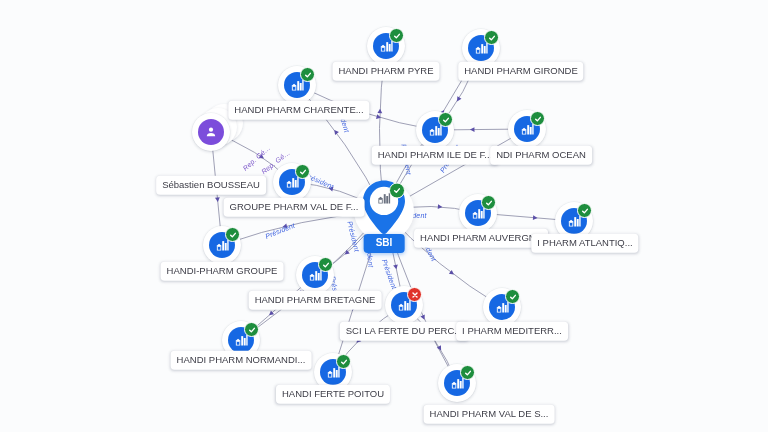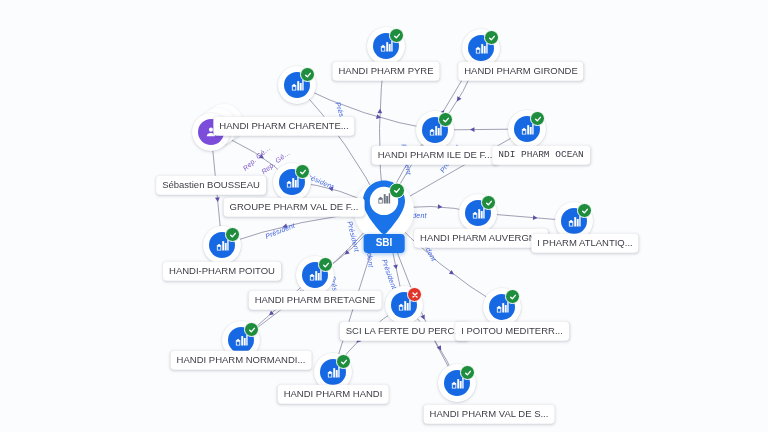--- a/index.html
+++ b/index.html
@@ -261,21 +261,21 @@
               <rect x="19.6" y="3" width="2.2" height="17" fill="#ffffff"></rect>
             </svg>
           </span>
           <span class="badge">
             <svg width="8" height="8" viewBox="0 0 24 24" aria-hidden="true">
               <path fill="none" stroke="#ffffff" stroke-width="4.2" stroke-linecap="round" stroke-linejoin="round" d="M5 12.5 10 17.5 19 7"></path>
             </svg>
           </span>
         </div>
       </div>
-      <div class="node-label" style="position: absolute; left: 284px; top: 110px; transform: translate(-50%, -50%); margin-top: 16px;">HANDI PHARM CHARENTE...</div>
+      <div class="node-label" style="position: absolute; left: 299px; top: 110px; transform: translate(-50%, -50%);">HANDI PHARM CHARENTE...</div>
       <div class="node" style="left: 435px; top: 130px;">
         <div class="node-card">
           <span class="glyph-circle">
             <svg width="15" height="15" viewBox="0 0 24 24" aria-hidden="true">
               <path fill="#ffffff" d="M3 20h7v-7H3v7zm1.4-5.6h4.2v4.2H4.4v-4.2z"></path>
               <path fill="#ffffff" d="M2.6 12.4 6.5 9l3.9 3.4v.6H2.6v-1z"></path>
               <rect x="11.6" y="5" width="3.1" height="15" fill="#ffffff"></rect>
               <rect x="15.6" y="8" width="3.1" height="12" fill="#ffffff"></rect>
               <rect x="19.6" y="3" width="2.2" height="17" fill="#ffffff"></rect>
             </svg>
@@ -299,21 +299,21 @@
               <rect x="19.6" y="3" width="2.2" height="17" fill="#ffffff"></rect>
             </svg>
           </span>
           <span class="badge">
             <svg width="8" height="8" viewBox="0 0 24 24" aria-hidden="true">
               <path fill="none" stroke="#ffffff" stroke-width="4.2" stroke-linecap="round" stroke-linejoin="round" d="M5 12.5 10 17.5 19 7"></path>
             </svg>
           </span>
         </div>
       </div>
-      <div class="node-label" style="position: absolute; left: 541px; top: 155px; transform: translate(-50%, -50%); font-family: Liberation Mono, monospace;">NDI PHARM OCEAN</div>
+      <div class="node-label" style="position: absolute; left: 541px; top: 155px; transform: translate(-50%, -50%);">NDI PHARM OCEAN</div>
       <div class="node" style="left: 211px; top: 132px;">
         <div class="node-stack-2"></div>
         <div class="node-stack-1"></div>
         <div class="node-card">
           <span class="glyph-circle person">
             <svg width="14" height="14" viewBox="0 0 24 24" aria-hidden="true">
               <circle cx="12" cy="8" r="3.6" fill="#ffffff"></circle>
               <path fill="#ffffff" d="M4.8 19.4c0-3.6 3.2-5.6 7.2-5.6s7.2 2 7.2 5.6z"></path>
             </svg>
           </span>
@@ -388,21 +388,21 @@
               <rect x="19.6" y="3" width="2.2" height="17" fill="#ffffff"></rect>
             </svg>
           </span>
           <span class="badge">
             <svg width="8" height="8" viewBox="0 0 24 24" aria-hidden="true">
               <path fill="none" stroke="#ffffff" stroke-width="4.2" stroke-linecap="round" stroke-linejoin="round" d="M5 12.5 10 17.5 19 7"></path>
             </svg>
           </span>
         </div>
       </div>
-      <div class="node-label" style="position: absolute; left: 222px; top: 271px; transform: translate(-50%, -50%);">HANDI-PHARM POITOU</div>
+      <div class="node-label" style="position: absolute; left: 222px; top: 271px; transform: translate(-50%, -50%);">HANDI-PHARM GROUPE</div>
       <div class="node" style="left: 315px; top: 275px;">
         <div class="node-card">
           <span class="glyph-circle">
             <svg width="15" height="15" viewBox="0 0 24 24" aria-hidden="true">
               <path fill="#ffffff" d="M3 20h7v-7H3v7zm1.4-5.6h4.2v4.2H4.4v-4.2z"></path>
               <path fill="#ffffff" d="M2.6 12.4 6.5 9l3.9 3.4v.6H2.6v-1z"></path>
               <rect x="11.6" y="5" width="3.1" height="15" fill="#ffffff"></rect>
               <rect x="15.6" y="8" width="3.1" height="12" fill="#ffffff"></rect>
               <rect x="19.6" y="3" width="2.2" height="17" fill="#ffffff"></rect>
             </svg>
@@ -445,21 +445,21 @@
               <rect x="19.6" y="3" width="2.2" height="17" fill="#ffffff"></rect>
             </svg>
           </span>
           <span class="badge">
             <svg width="8" height="8" viewBox="0 0 24 24" aria-hidden="true">
               <path fill="none" stroke="#ffffff" stroke-width="4.2" stroke-linecap="round" stroke-linejoin="round" d="M5 12.5 10 17.5 19 7"></path>
             </svg>
           </span>
         </div>
       </div>
-      <div class="node-label" style="position: absolute; left: 512px; top: 331px; transform: translate(-50%, -50%);">I POITOU MEDITERR...</div>
+      <div class="node-label" style="position: absolute; left: 512px; top: 331px; transform: translate(-50%, -50%);">I PHARM MEDITERR...</div>
       <div class="node" style="left: 241px; top: 340px;">
         <div class="node-card">
           <span class="glyph-circle">
             <svg width="15" height="15" viewBox="0 0 24 24" aria-hidden="true">
               <path fill="#ffffff" d="M3 20h7v-7H3v7zm1.4-5.6h4.2v4.2H4.4v-4.2z"></path>
               <path fill="#ffffff" d="M2.6 12.4 6.5 9l3.9 3.4v.6H2.6v-1z"></path>
               <rect x="11.6" y="5" width="3.1" height="15" fill="#ffffff"></rect>
               <rect x="15.6" y="8" width="3.1" height="12" fill="#ffffff"></rect>
               <rect x="19.6" y="3" width="2.2" height="17" fill="#ffffff"></rect>
             </svg>
@@ -483,21 +483,21 @@
               <rect x="19.6" y="3" width="2.2" height="17" fill="#ffffff"></rect>
             </svg>
           </span>
           <span class="badge">
             <svg width="8" height="8" viewBox="0 0 24 24" aria-hidden="true">
               <path fill="none" stroke="#ffffff" stroke-width="4.2" stroke-linecap="round" stroke-linejoin="round" d="M5 12.5 10 17.5 19 7"></path>
             </svg>
           </span>
         </div>
       </div>
-      <div class="node-label" style="position: absolute; left: 333px; top: 394px; transform: translate(-50%, -50%);">HANDI PHARM HANDI</div>
+      <div class="node-label" style="position: absolute; left: 333px; top: 394px; transform: translate(-50%, -50%);">HANDI FERTE POITOU</div>
       <div class="node" style="left: 457px; top: 383px;">
         <div class="node-card">
           <span class="glyph-circle">
             <svg width="15" height="15" viewBox="0 0 24 24" aria-hidden="true">
               <path fill="#ffffff" d="M3 20h7v-7H3v7zm1.4-5.6h4.2v4.2H4.4v-4.2z"></path>
               <path fill="#ffffff" d="M2.6 12.4 6.5 9l3.9 3.4v.6H2.6v-1z"></path>
               <rect x="11.6" y="5" width="3.1" height="15" fill="#ffffff"></rect>
               <rect x="15.6" y="8" width="3.1" height="12" fill="#ffffff"></rect>
               <rect x="19.6" y="3" width="2.2" height="17" fill="#ffffff"></rect>
             </svg>

